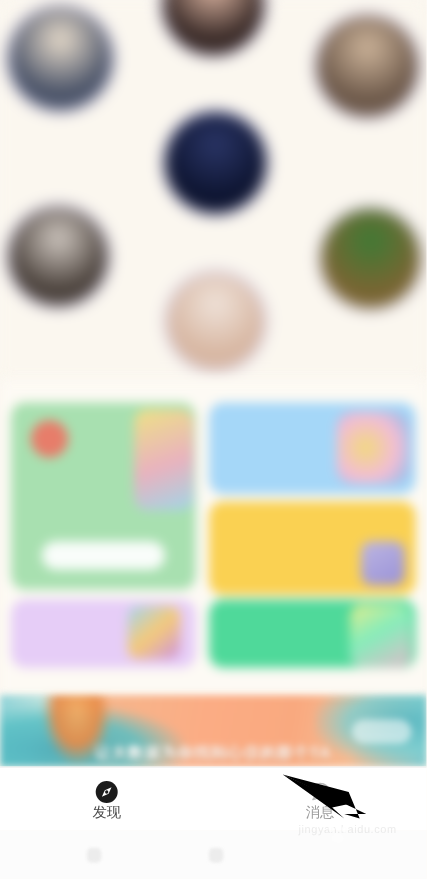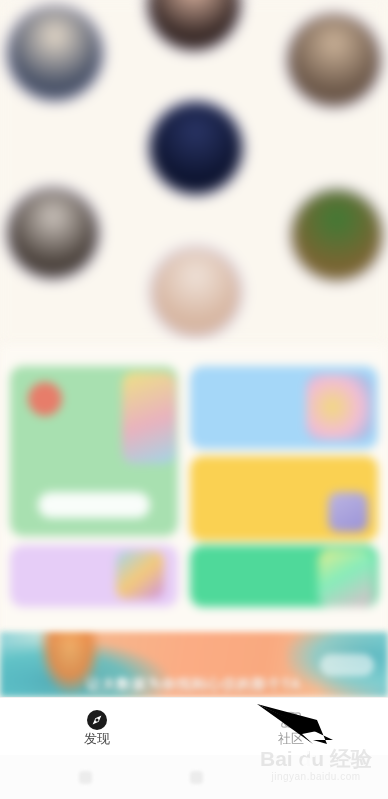--- a/index.html
+++ b/index.html
@@ -303,47 +303,46 @@
       <span class="tab-icon">
         <svg width="24" height="24" viewBox="0 0 24 24">
           <circle cx="12" cy="12" r="10" fill="#1b1b1b"></circle>
           <path d="M16.4 7.6 L10.3 10.3 L7.6 16.4 L13.7 13.7 Z" fill="#ffffff"></path>
           <circle cx="12" cy="12" r="1.5" fill="#1b1b1b"></circle>
         </svg>
       </span>
       <span class="tab-label" style="color: rgb(74, 74, 74);">发现</span>
     </div>
 
+
     <div class="tab">
       <span class="tab-icon">
         <svg width="24" height="24" viewBox="0 0 24 24">
-          <circle cx="12" cy="12" r="7.5" fill="none" stroke="#b5b5b5" stroke-width="1.4"></circle>
-          <ellipse cx="12" cy="12" rx="11" ry="4" fill="none" stroke="#b5b5b5" stroke-width="1.3" transform="rotate(-35 12 12)"></ellipse>
-          <circle cx="10.2" cy="9.6" r="1.05" fill="#b5b5b5"></circle>
-          <circle cx="13.6" cy="12.6" r="0.85" fill="#b5b5b5"></circle>
+          <path d="M12 4.2c-4.4 0-8 2.8-8 6.3 0 2 1.2 3.8 3.1 5 -0.15 1.1 -0.7 2.3 -1.6 3.4 1.9 -0.35 3.4 -1.1 4.4 -1.9 0.7 0.15 1.4 0.22 2.1 0.22 4.4 0 8 -2.8 8 -6.3S16.4 4.2 12 4.2z" fill="none" stroke="#b5b5b5" stroke-width="1.35" stroke-linejoin="round"></path>
+          <circle cx="9" cy="10.4" r="0.95" fill="#b5b5b5"></circle>
+          <circle cx="12" cy="10.4" r="0.95" fill="#b5b5b5"></circle>
+          <circle cx="15" cy="10.4" r="0.95" fill="#b5b5b5"></circle>
         </svg>
       </span>
-      <span class="tab-label" style="color: rgb(154, 154, 154);">社区</span>
+      <span class="tab-label" style="color: rgb(154, 154, 154);">消息</span>
     </div>
-
 
   </div>
 
   <div id="system-nav">
     <div class="sys-dot" style="left:79px;"></div>
     <div class="sys-dot" style="left:190px;"></div>
   </div>
 
   <svg id="annotation-arrow" viewBox="0 0 100 48">
     <path d="M2 6 L62 33 L47 36 L58 46 Z" fill="#000000"></path>
     <path d="M2 6 L78 42 L58 42 L72 46 L62 22 Z" fill="#000000"></path>
   </svg>
 
   <div id="watermark">
-    <div id="wm-main">Bai du 经验</div>
     <div id="wm-sub">jingyan.baidu.com</div>
     <svg id="wm-paw" viewBox="0 0 24 21">
       <ellipse cx="5" cy="5" rx="2.4" ry="3.3" fill="#ffffff"></ellipse>
       <ellipse cx="11" cy="3.4" rx="2.4" ry="3.3" fill="#ffffff"></ellipse>
       <ellipse cx="17.4" cy="6" rx="2.6" ry="3.1" fill="#ffffff"></ellipse>
       <ellipse cx="11" cy="14" rx="5.4" ry="4.6" fill="#ffffff"></ellipse>
     </svg>
   </div>
 
 </div>

